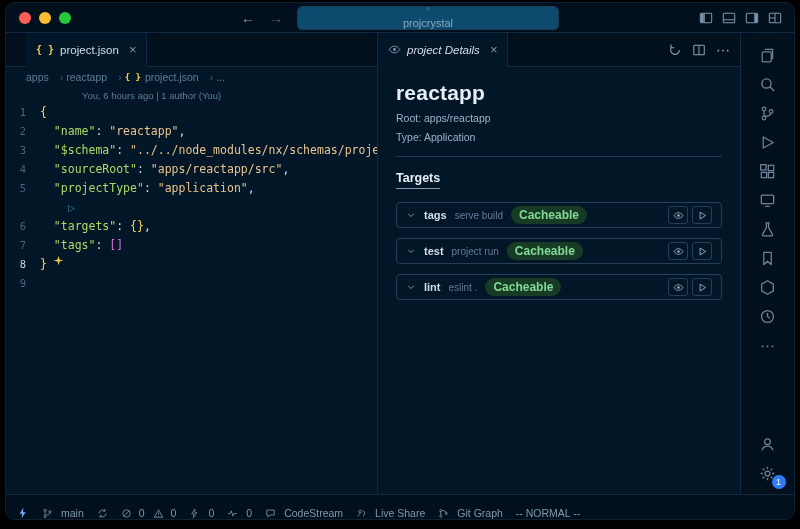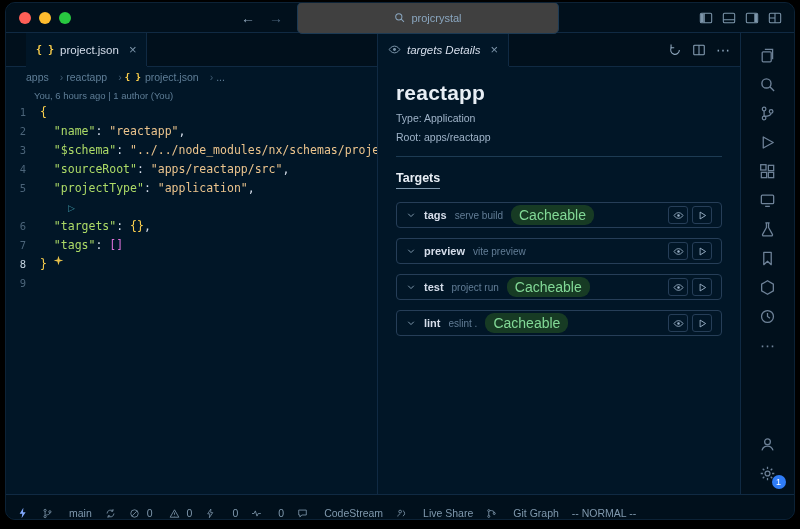--- a/index.html
+++ b/index.html
@@ -12,22 +12,22 @@
 
   
   .titlebar { flex:0 0 30px; background:var(--chrome); border-bottom:1px solid var(--border);
     display:flex; align-items:center; position:relative; }
   .traffic { display:flex; gap:8px; padding-left:13px; }
   .tl { width:12px; height:12px; border-radius:50%; }
   .tl.red{background:#ff5f57} .tl.yellow{background:#febc2e} .tl.green{background:#28c840}
   .tb-center{ position:absolute; left:50%; transform:translateX(-50%); display:flex; align-items:center; gap:14px;}
   .nav-arrow{ color:#91a7bc; font-size:14px; line-height:1; cursor:default;}
   .nav-arrow.dim{ color:#49627a; }
-  .searchbox{ width:262px; height:32px; background:#404040; border:1px solid #1c3a54; border-radius:5px;
-    display:flex; align-items:center; justify-content:center; gap:6px; color:#8aa6bf; font-size:11px; }
+  .searchbox{ width:262px; height:24px; background:#0c4a6e; border:1px solid #1c3a54; border-radius:5px;
+    display:flex; align-items:center; justify-content:center; gap:6px; color:#8aa6bf; font-size:11px;flex-direction:column; }
   .searchbox svg{ width:11px; height:11px; }
   .tb-right{ position:absolute; right:12px; display:flex; gap:9px; color:#7d96ab; }
   .tb-right svg{ width:14px; height:14px; }
 
   
   .body-row{ flex:1; display:flex; min-height:0; }
   .main-col{ flex:1; display:flex; min-width:0; }
   .left-group{ width:372px; flex:0 0 372px; border-right:1px solid var(--border);
     display:flex; flex-direction:column; min-width:0; }
   .right-group{ flex:1; display:flex; flex-direction:column; min-width:0; }
@@ -47,21 +47,21 @@
   .tab-actions .dots{ font-size:14px; line-height:1; }
 
   .breadcrumb{ flex:0 0 20px; display:flex; align-items:center; padding:0 20px;
     font-size:10.5px; color:#5f7e97; background:var(--bg); }
   .bc-item{ display:flex; align-items:center; gap:4px; }
   .bc-item:not(:last-child)::after{ content:"›"; margin:0 3px 0 7px; color:#415c73; }
   .bc-json{ color:var(--gold); font-family:"DejaVu Sans Mono",monospace; font-size:9px; font-weight:bold;}
 
   .code-area{ flex:1; overflow:hidden; padding-top:1px;
     font-family:"DejaVu Sans Mono",monospace; font-size:11.5px; }
-  .lens-row{ height:15px; line-height:15px; font-size:9.5px; color:#5f7e97; padding-left:28px;
+  .lens-row{ height:15px; line-height:15px; font-size:9.5px; color:#5f7e97; padding-left:76px;
     font-family:"Liberation Sans",sans-serif; }
   .hint-row{ height:19px; display:flex; align-items:center; gap:6px; padding-left:62px;
     color:var(--hint); font-size:10.5px; font-family:"Liberation Sans",sans-serif; }
   .hint-row .play-glyph{ font-size:9px; }
   .code-line{ display:flex; height:19px; line-height:19px; white-space:pre; }
   .ln{ flex:0 0 34px; text-align:right; padding-right:14px; color:#4b6479; font-size:10.5px; }
   .ln.active{ color:#c5d4e0; }
   .lt{ white-space:pre; }
   .tk-plain{ color:#d6deeb; } .tk-key{ color:var(--key); } .tk-str{ color:var(--str); }
   .tk-brace{ color:var(--gold); } .tk-bracket{ color:var(--orchid); }
@@ -79,21 +79,21 @@
   .meta{ font-size:10.5px; color:#9fb3c8; margin-top:7px; }
   .meta:first-of-type{ margin-top:11px; }
   .details hr{ border:none; border-top:1px solid #1d3b53; margin:13px 0 11px; }
   .targets-heading{ display:inline-block; font-size:12.5px; font-weight:bold; color:#e8eef5;
     border-bottom:1px solid #7f98ad; padding-bottom:3px; margin-bottom:13px; }
   .target-row{ display:flex; align-items:center; gap:8px; height:26px; padding:0 9px;
     border:1px solid #263e58; border-radius:4px; margin-bottom:10px; }
   .target-row svg.chev{ width:10px; height:10px; color:#7d96ab; flex:0 0 10px; }
   .t-name{ font-size:11px; font-weight:bold; color:#d6deeb; }
   .t-cmd{ font-size:10px; color:#627d96; }
-  .t-badge{ background:var(--badgeBg); color:var(--badgeText); font-size:14px; font-weight:normal;
+  .t-badge{ background:var(--badgeBg); color:var(--badgeText); font-size:12px; font-weight:bold;
     padding:2px 8px; border-radius:9px; }
   .t-actions{ margin-left:auto; display:flex; gap:4px; }
   .t-btn{ width:20px; height:18px; display:flex; align-items:center; justify-content:center;
     background:transparent; border:1px solid #263e58; border-radius:3px; color:#9fb6cc; cursor:pointer;}
   .t-btn svg{ width:11px; height:11px; }
 
   
   .activitybar{ flex:0 0 54px; background:var(--chrome); border-left:1px solid var(--border);
     display:flex; flex-direction:column; align-items:center; padding:8px 0 6px; }
   .ab-item{ width:46px; height:29px; display:flex; align-items:center; justify-content:center;
@@ -101,21 +101,21 @@
   .ab-item svg{ width:17px; height:17px; }
   .ab-item.dots{ font-size:15px; color:#6e8298; }
   .ab-bottom{ margin-top:auto; }
   .ab-badge{ position:absolute; right:5px; bottom:-1px; min-width:14px; height:14px; padding:0 3px;
     background:#2f7cf6; color:#fff; border-radius:8px; font-size:9px;
     display:flex; align-items:center; justify-content:center; }
 
   
   .statusbar{ flex:0 0 22px; background:var(--chrome); border-top:1px solid var(--border);
     display:flex; align-items:center; gap:13px; padding:0 11px; font-size:10.5px; color:#7f98ad; }
-  .sb-item{ display:flex; align-items:center; gap:16px; white-space:nowrap; cursor:pointer;margin-top:12px; }
+  .sb-item{ display:flex; align-items:center; gap:8px; white-space:nowrap; cursor:pointer;margin-top:12px; }
   .sb-item svg{ width:11px; height:11px; }
   .sb-remote{ color:#82aaff; }
   .sb-remote svg{ width:12px; height:12px; }
   .sb-group{ display:flex; align-items:center; gap:7px; }
   .sb-right{ margin-left:auto; display:flex; align-items:center; gap:12px; }
 </style>
 </head>
 <body>
 
 <div class="screen">
@@ -206,42 +206,42 @@
         </div>
       </div>
 
       <div class="right-group">
         <div class="tabbar">
           <div class="tab active italic">
             <svg viewBox="0 0 16 16" fill="none" stroke="#7d96ab" stroke-width="1.2">
                   <path d="M1.5 8s2.4-4.2 6.5-4.2S14.5 8 14.5 8s-2.4 4.2-6.5 4.2S1.5 8 1.5 8z"></path>
                   <circle cx="8" cy="8" r="1.8" fill="#7d96ab" stroke="none"></circle>
                 </svg>
-            <span class="tab-label">targets Details</span>
+            <span class="tab-label">project Details</span>
             <span class="tab-close">×</span>
           </div>
           <div class="tab-actions">
             <svg viewBox="0 0 16 16" fill="none" stroke="currentColor" stroke-width="1.3">
                   <path d="M13 8A5 5 0 113.8 5.2"></path>
                   <path d="M3.5 1.8v3.6h3.6"></path>
                 </svg>
             <svg viewBox="0 0 16 16" fill="none" stroke="currentColor" stroke-width="1.2">
                   <rect x="2" y="2.5" width="12" height="11" rx="1"></rect>
                   <path d="M8 2.5v11"></path>
                 </svg>
             <span class="dots">⋯</span>
           </div>
         </div>
 
         <div class="details">
           <div class="details-header">
             <div class="details-title">reactapp</div>
           </div>
+          <div class="meta"><span>Root:</span> <span>apps/reactapp</span></div>
           <div class="meta"><span>Type:</span> <span>Application</span></div>
-          <div class="meta"><span>Root:</span> <span>apps/reactapp</span></div>
           <hr>
           <div class="targets-heading">Targets</div>
           <div id="targets-list">
   <div class="target-row">
     <svg class="chev" viewBox="0 0 16 16" fill="none" stroke="currentColor" stroke-width="1.6">
                     <path d="M3.5 6l4.5 4.5L12.5 6"></path>
                   </svg>
     <span class="t-name">tags</span>
     <span class="t-cmd">serve build</span>
     <span class="t-badge">Cacheable</span>
@@ -254,41 +254,20 @@
                     </button>
       <button class="t-btn">
                       <svg viewBox="0 0 16 16" fill="none" stroke="currentColor" stroke-width="1.3">
                         <path d="M4.5 3l8 5-8 5z" stroke-linejoin="round"></path>
                       </svg>
                     </button>
     </span>
   </div>
 
 
-  <div class="target-row">
-    <svg class="chev" viewBox="0 0 16 16" fill="none" stroke="currentColor" stroke-width="1.6">
-                    <path d="M3.5 6l4.5 4.5L12.5 6"></path>
-                  </svg>
-    <span class="t-name">preview</span>
-    <span class="t-cmd">vite preview</span>
-
-    <span class="t-actions">
-      <button class="t-btn">
-                      <svg viewBox="0 0 16 16" fill="none" stroke="currentColor" stroke-width="1.2">
-                        <path d="M1.5 8s2.4-4.2 6.5-4.2S14.5 8 14.5 8s-2.4 4.2-6.5 4.2S1.5 8 1.5 8z"></path>
-                        <circle cx="8" cy="8" r="1.8" fill="currentColor" stroke="none"></circle>
-                      </svg>
-                    </button>
-      <button class="t-btn">
-                      <svg viewBox="0 0 16 16" fill="none" stroke="currentColor" stroke-width="1.3">
-                        <path d="M4.5 3l8 5-8 5z" stroke-linejoin="round"></path>
-                      </svg>
-                    </button>
-    </span>
-  </div>
 
 
   <div class="target-row">
     <svg class="chev" viewBox="0 0 16 16" fill="none" stroke="currentColor" stroke-width="1.6">
                     <path d="M3.5 6l4.5 4.5L12.5 6"></path>
                   </svg>
     <span class="t-name">test</span>
     <span class="t-cmd">project run</span>
     <span class="t-badge">Cacheable</span>
     <span class="t-actions">

